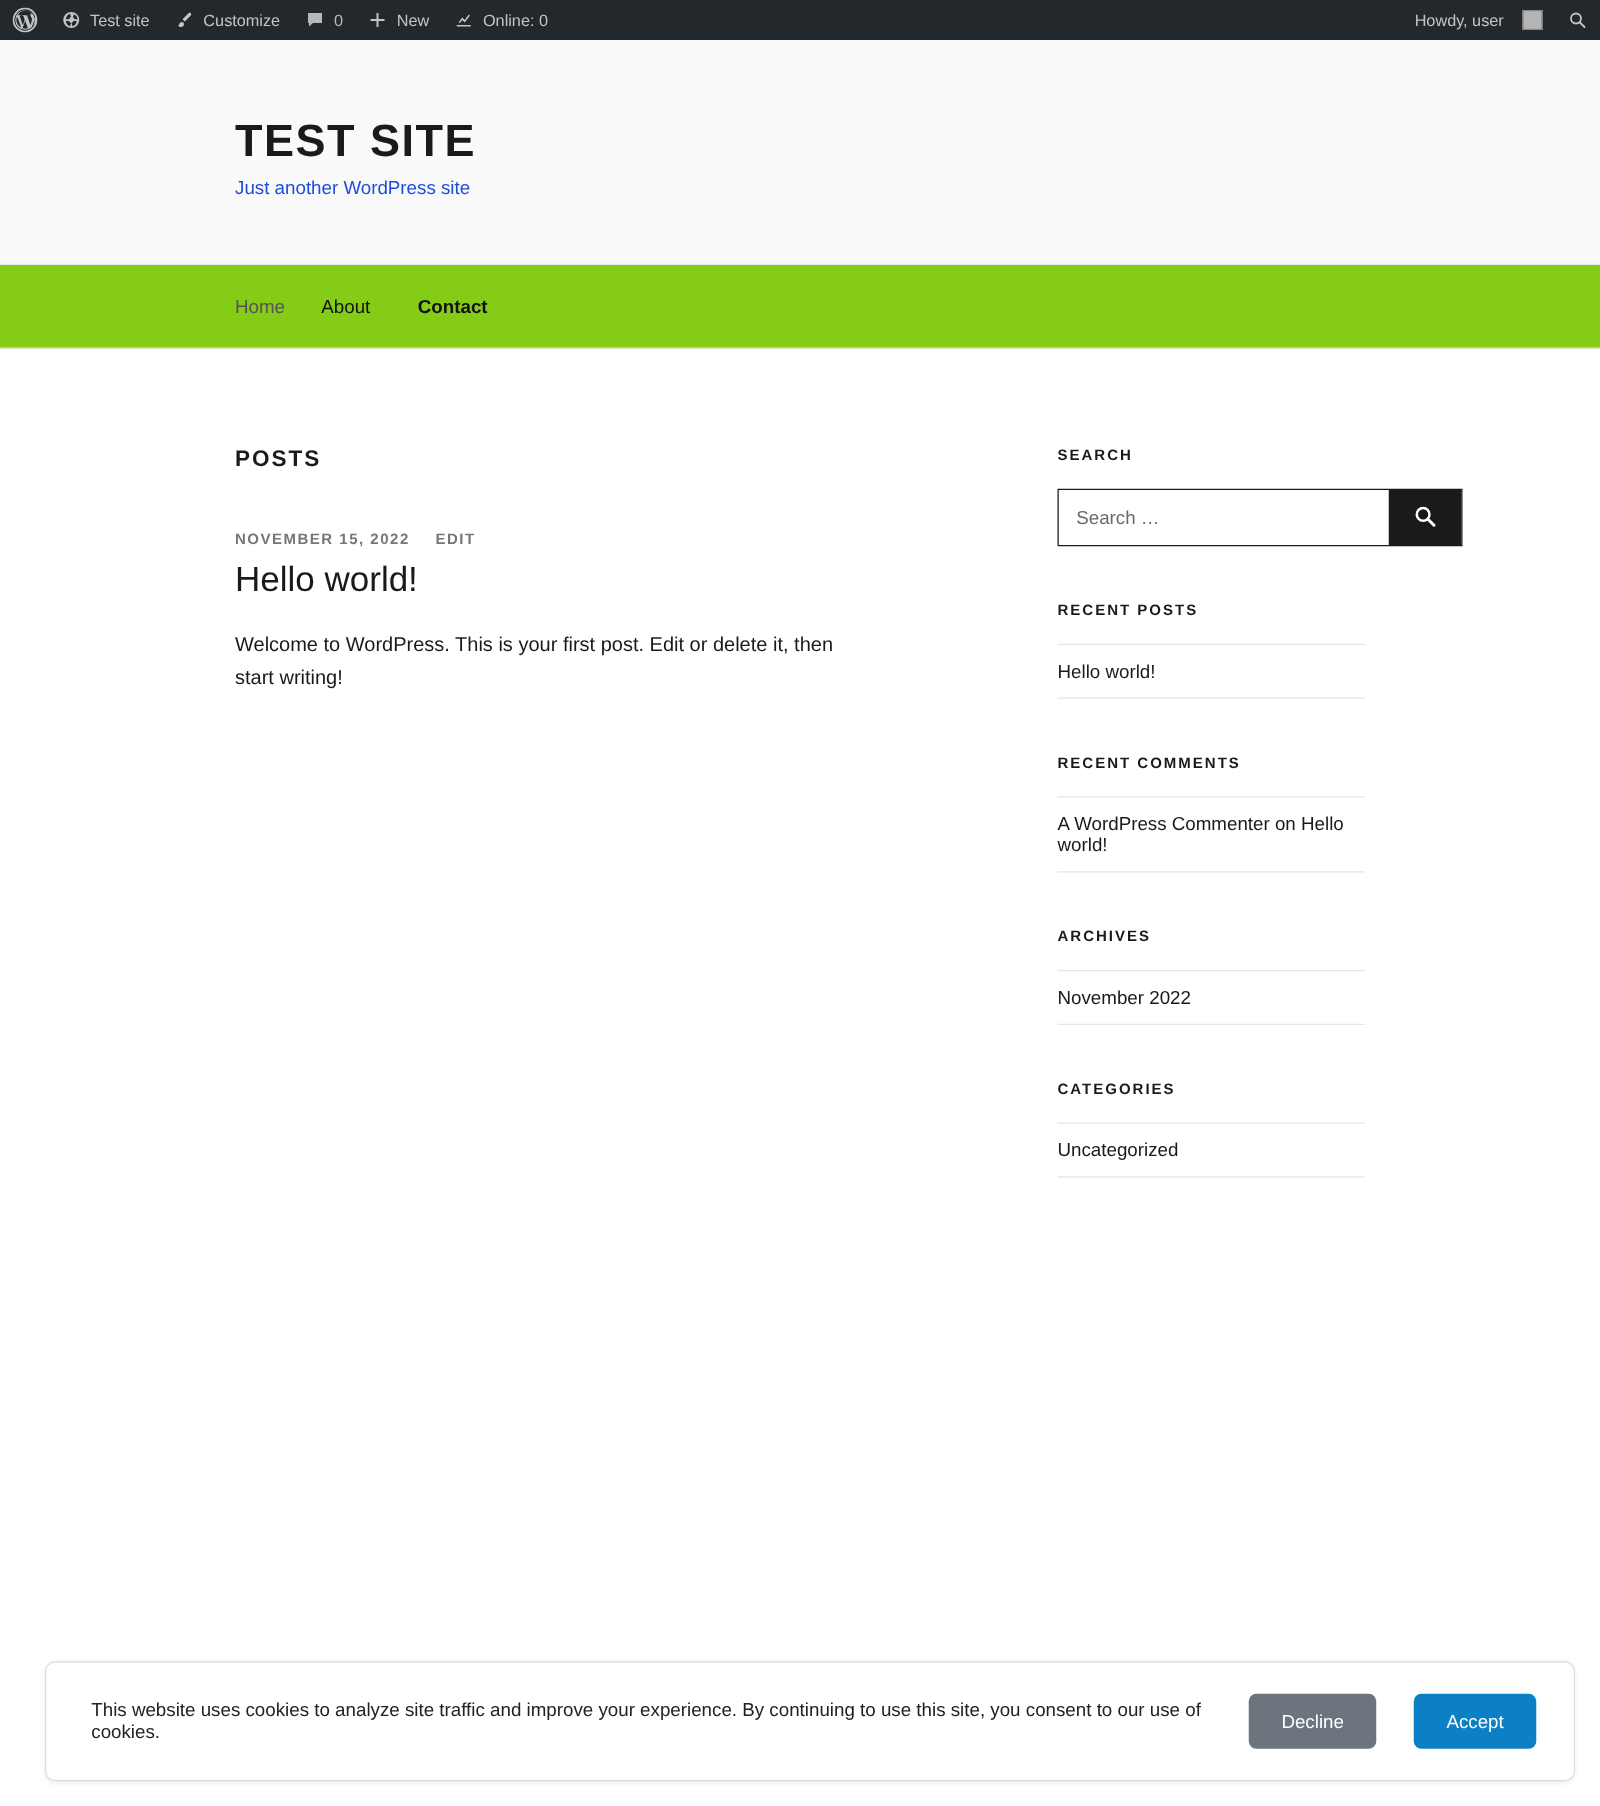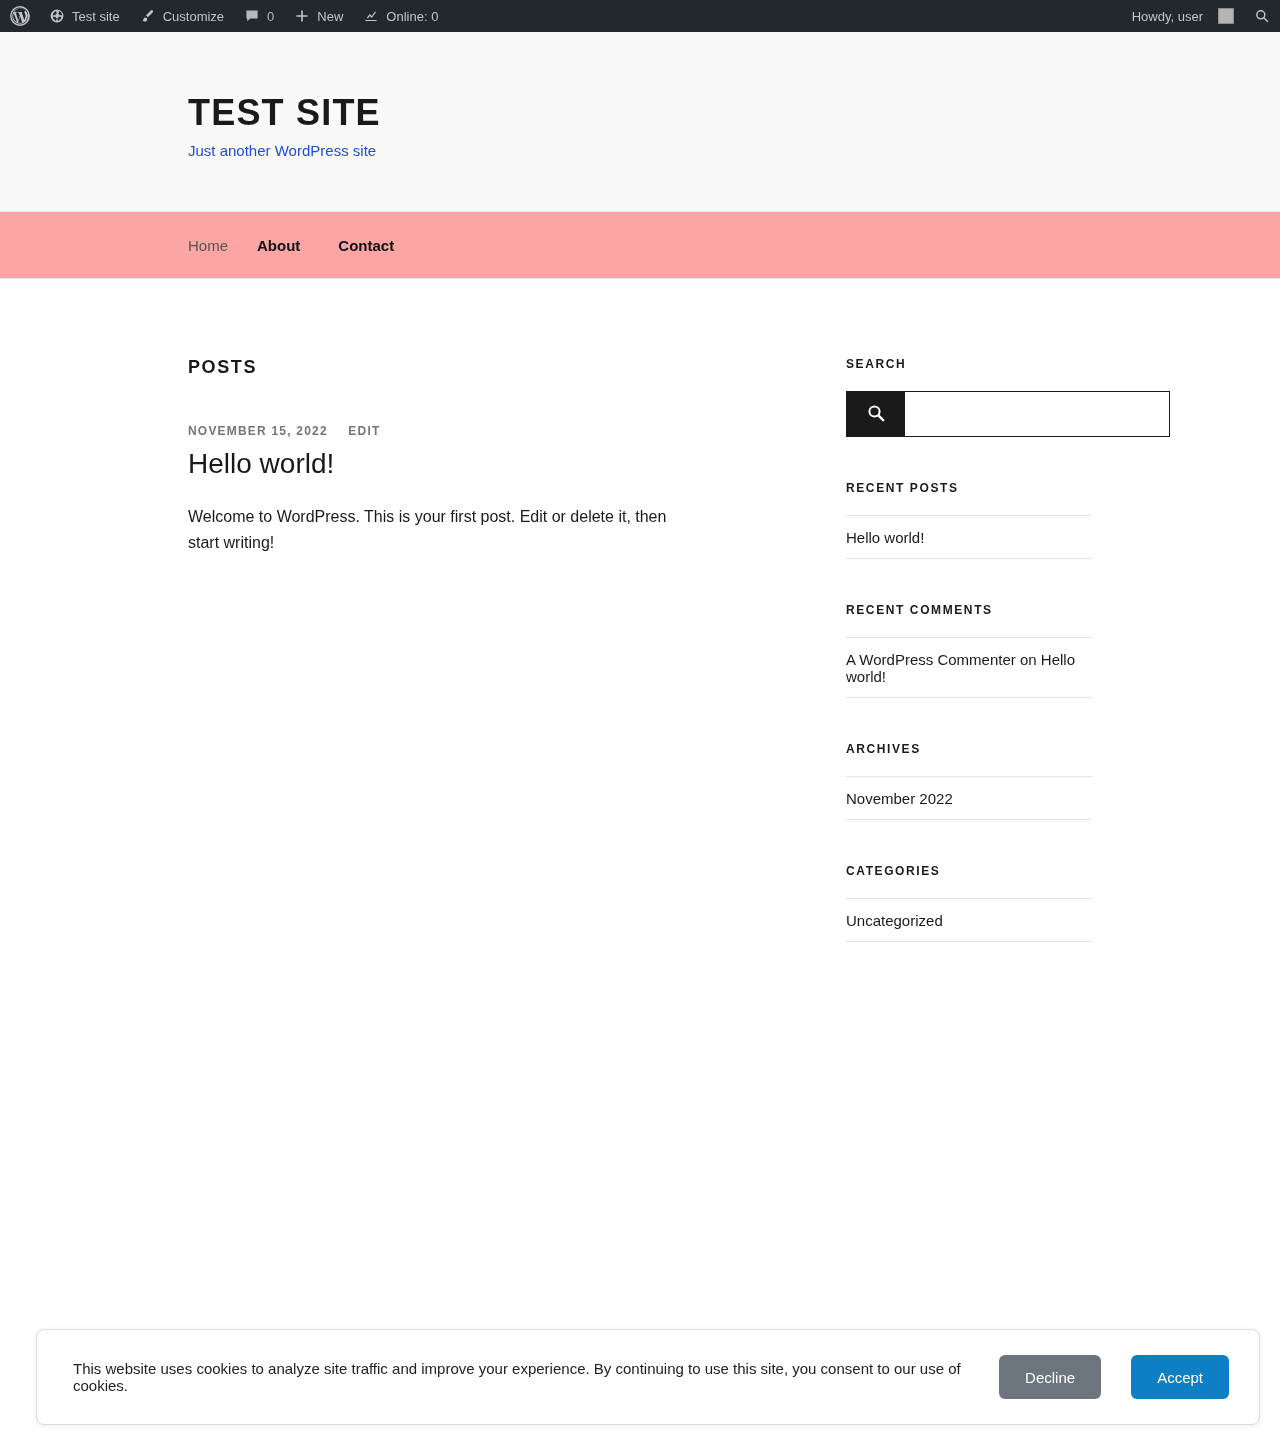--- a/index.html
+++ b/index.html
@@ -66,37 +66,37 @@
   }
   .site-desc {
     font-size: 15px;
     color: #1d4ed8;
     margin: 0;
   }
 
   
   .site-nav {
     border-bottom: 1px solid #e8e8e8;
-    background: #fca5a5;
+    background: #84cc16;
   }
   .nav-inner {
     width: 904px;
     margin: 0 auto;
     display: flex;
     align-items: center;
     height: 66px;
     gap: 0;
   }
   .nav-item {
     font-size: 15px;
     color: #555;
     padding: 0 29px 0 0;
     text-decoration: none;
   }
-  .nav-item.about { font-weight: 700; color:#111; padding: 0 38px 0 0;}
+  .nav-item.about { font-weight: 400; color:#111; padding: 0 38px 0 0;}
   .nav-item.contact { font-weight: 700; color:#111; }
 
   
   .content {
     width: 904px;
     margin: 0 auto;
     display: flex;
     gap: 0;
     padding-top: 78px;
   }
@@ -315,20 +315,21 @@
         <h2 class="entry-title">Hello world!</h2>
         <div class="entry-content">Welcome to WordPress. This is your first post. Edit or delete it, then start writing!</div>
       </article>
     </main>
 
     <aside class="widget-area">
 
       <section class="widget">
         <h3 class="widget-title">Search</h3>
         <form class="searchform">
+          <input type="text" placeholder="Search …" style="">
           <button type="button" class="search-btn">
             <span>
               <svg width="20" height="20" viewBox="0 0 20 20">
                   <circle cx="8.5" cy="8.5" r="5.1" fill="none" stroke="#fff" stroke-width="2"></circle>
                   <path d="M12.6 12.6 17.2 17.2" stroke="#fff" stroke-width="2.4" stroke-linecap="round"></path>
                 </svg>
             </span>
           </button>
         </form>
       </section>

